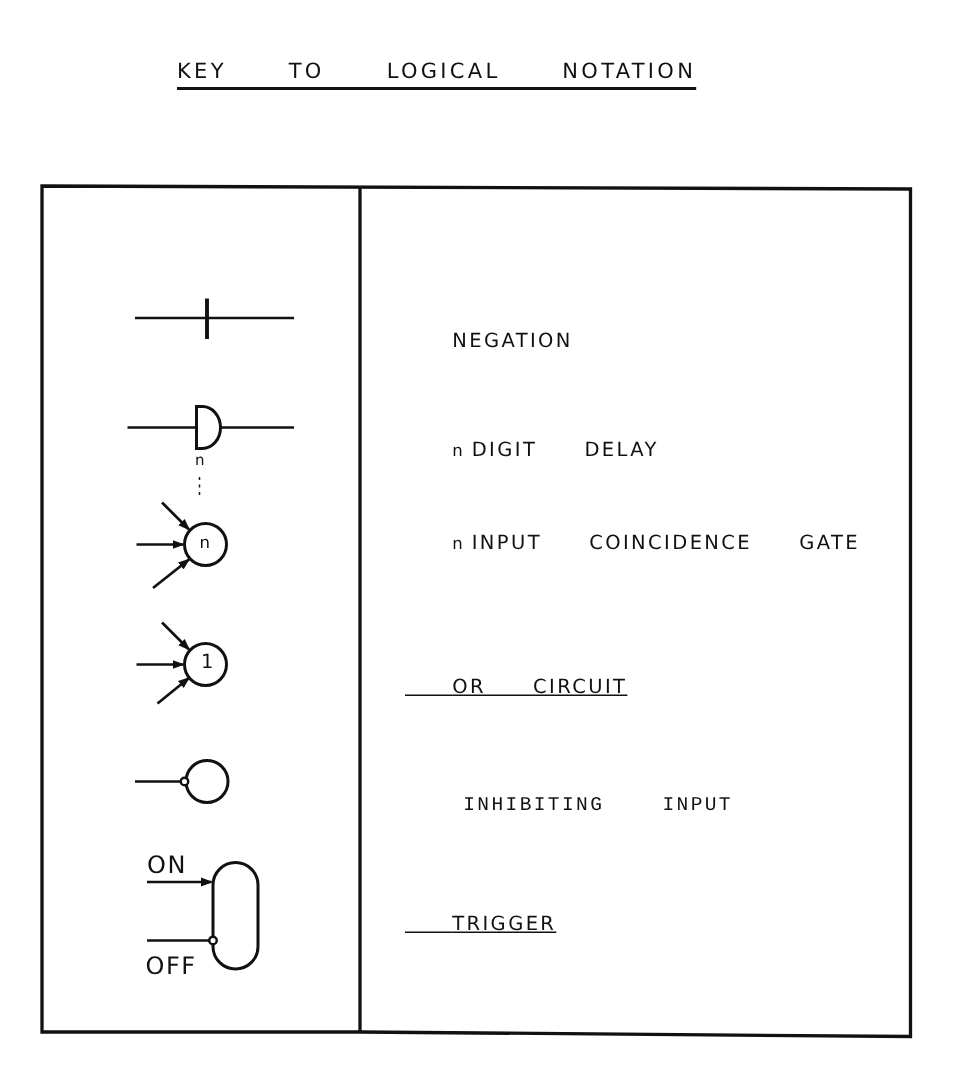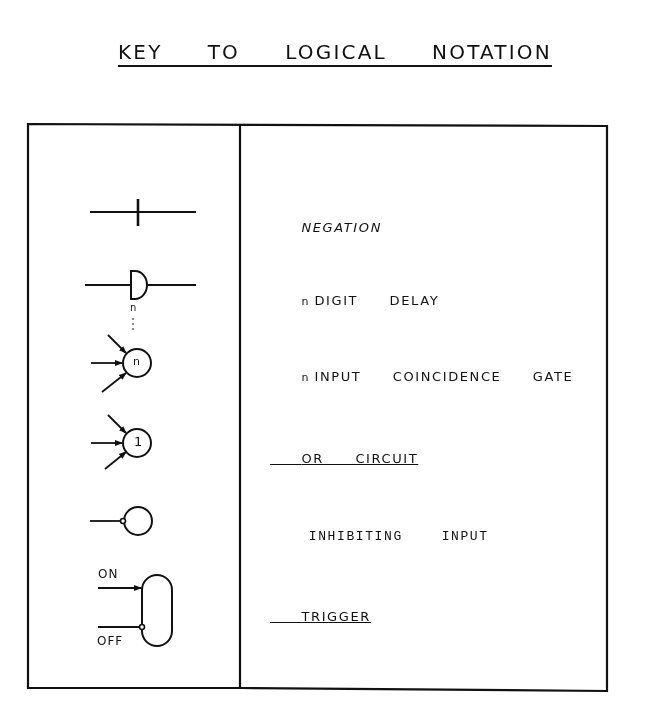--- a/index.html
+++ b/index.html
@@ -1,29 +1,29 @@
 <!DOCTYPE html>
 <html><head>
   <meta charset="utf-8">
   <style>
     html, body { margin: 0; padding: 0; background: #ffffff; }
     body { width: 650px; height: 726px; position: relative; overflow: hidden;
            font-family: "DejaVu Sans", sans-serif; color: #111; }
     .title {
       position: absolute; left: 118px; top: 40px;
-      font-size: 20px; letter-spacing: 2.2px; word-spacing: 14px;
+      font-size: 14px; letter-spacing: 2.2px; word-spacing: 14px;
       text-decoration: underline; text-underline-offset: 6px; text-decoration-thickness: 1.5px;
       white-space: pre;
     }
     svg.diagram { position: absolute; left: 0; top: 0; }
     .label {
       position: absolute; left: 270px; font-size: 13px; letter-spacing: 1.6px;
       word-spacing: 10px; white-space: pre;
     }
-    .sym-label { position: absolute; font-size: 12px; letter-spacing: 1px; }
+    .sym-label { position: absolute; font-size: 16px; letter-spacing: 1px; }
     .n-prefix { font-size: 11px; margin-right: 6px; letter-spacing: 0; }
   </style>
 </head>
 <body>
 
 <div class="title">KEY  TO  LOGICAL  NOTATION</div>
 
 <svg class="diagram" width="650" height="726" viewBox="0 0 650 726">
   <defs>
     <marker id="arrow" markerWidth="8" markerHeight="8" refX="7" refY="4" orient="auto" markerUnits="userSpaceOnUse">
@@ -75,27 +75,27 @@
     <circle cx="142" cy="627" r="2.5" fill="#fff" stroke-width="1.6"></circle>
   </g>
 </svg>
 
 <span class="sym-label" style="left:130px; top:302px; font-size:10px;">n</span>
 <span class="sym-label" style="left:133px; top:355px; font-size:11px;">n</span>
 <span class="sym-label" style="left:134px; top:434px; font-size:13px;">1</span>
 <span class="sym-label" style="left:98px; top:567px;">ON</span>
 <span class="sym-label" style="left:97px; top:634px;">OFF</span>
 
-<div class="label" style="top:205px;font-style:italic;">
+<div class="label" style="top:205px;">
   <span>NEGATION</span>
 </div>
 <div class="label" style="top:278px;">
   <span class="n-prefix">n</span><span>DIGIT  DELAY</span>
 </div>
-<div class="label" style="top:354px;">
+<div class="label" style="top:340px;">
   <span class="n-prefix">n</span><span>INPUT  COINCIDENCE  GATE</span>
 </div>
 <div class="label" style="top:436px;text-decoration:underline;">
   <span>OR  CIRCUIT</span>
 </div>
 <div class="label" style="top:514px;font-family:Liberation Mono, monospace;">
   <span>INHIBITING  INPUT</span>
 </div>
 <div class="label" style="top:594px;text-decoration:underline;">
   <span>TRIGGER</span>

